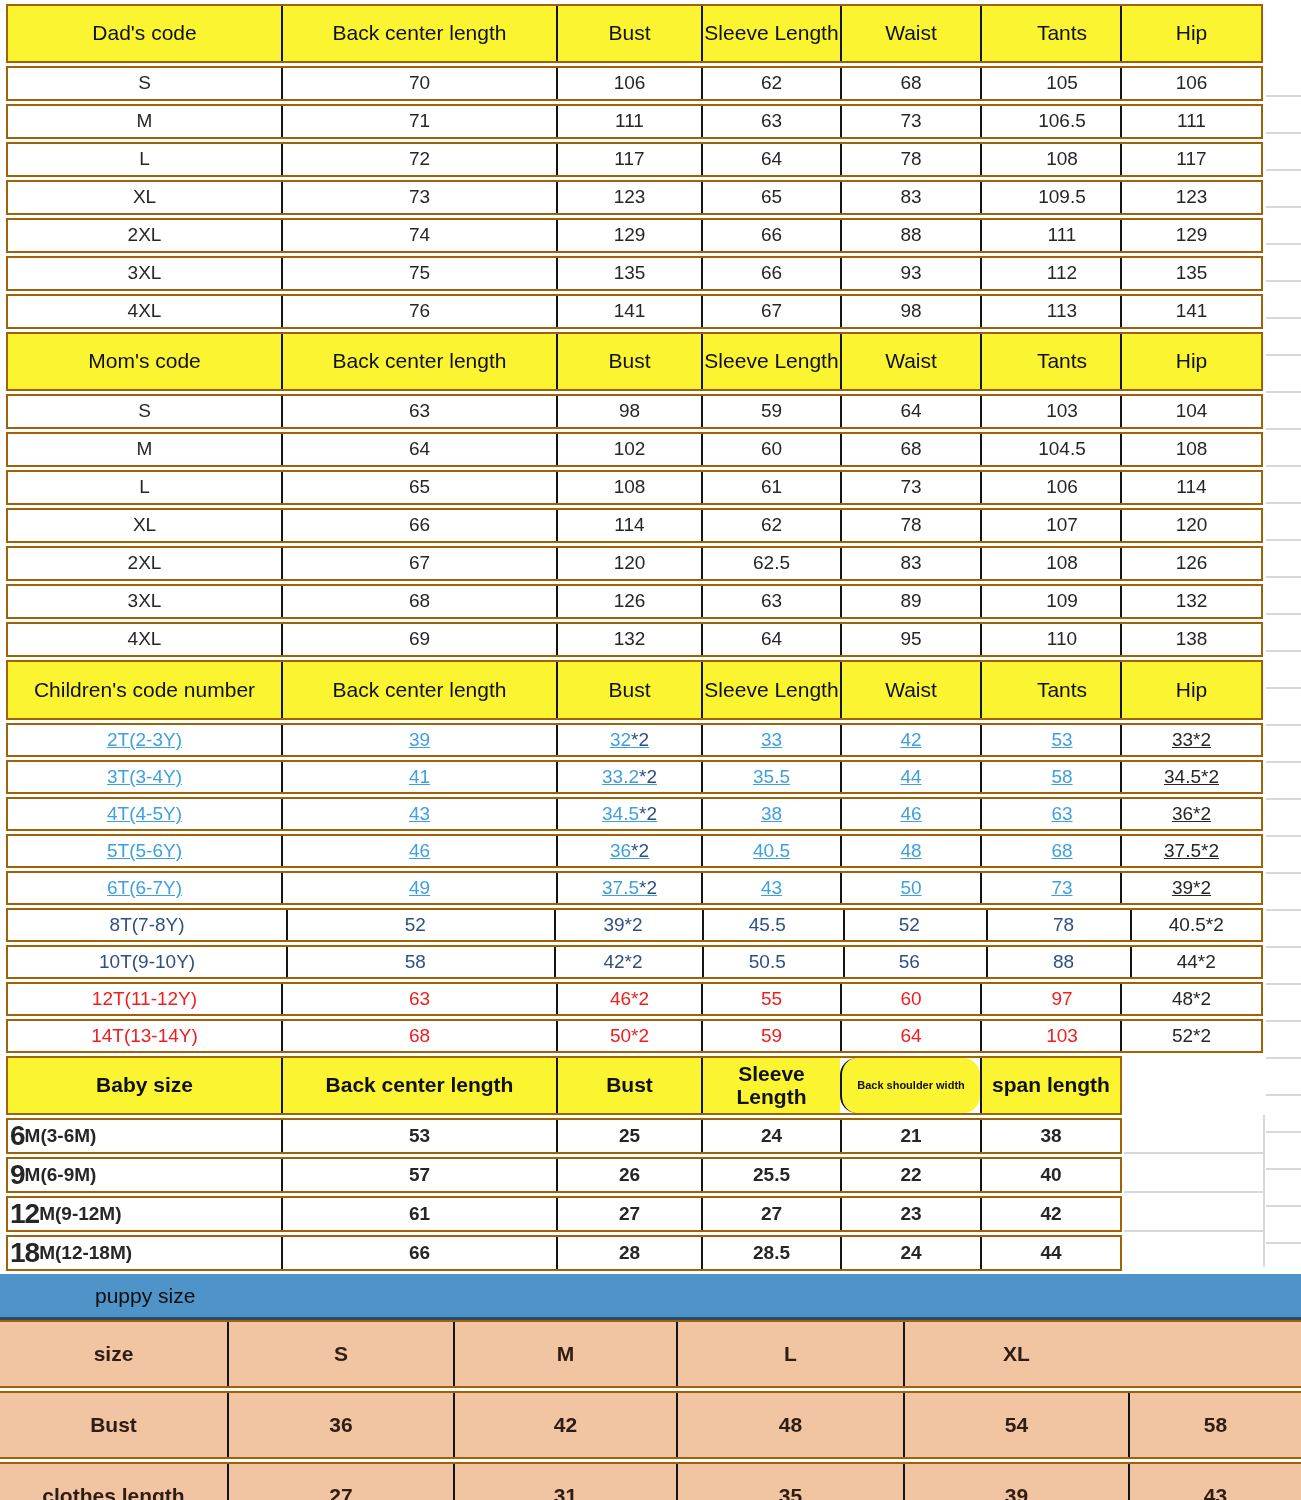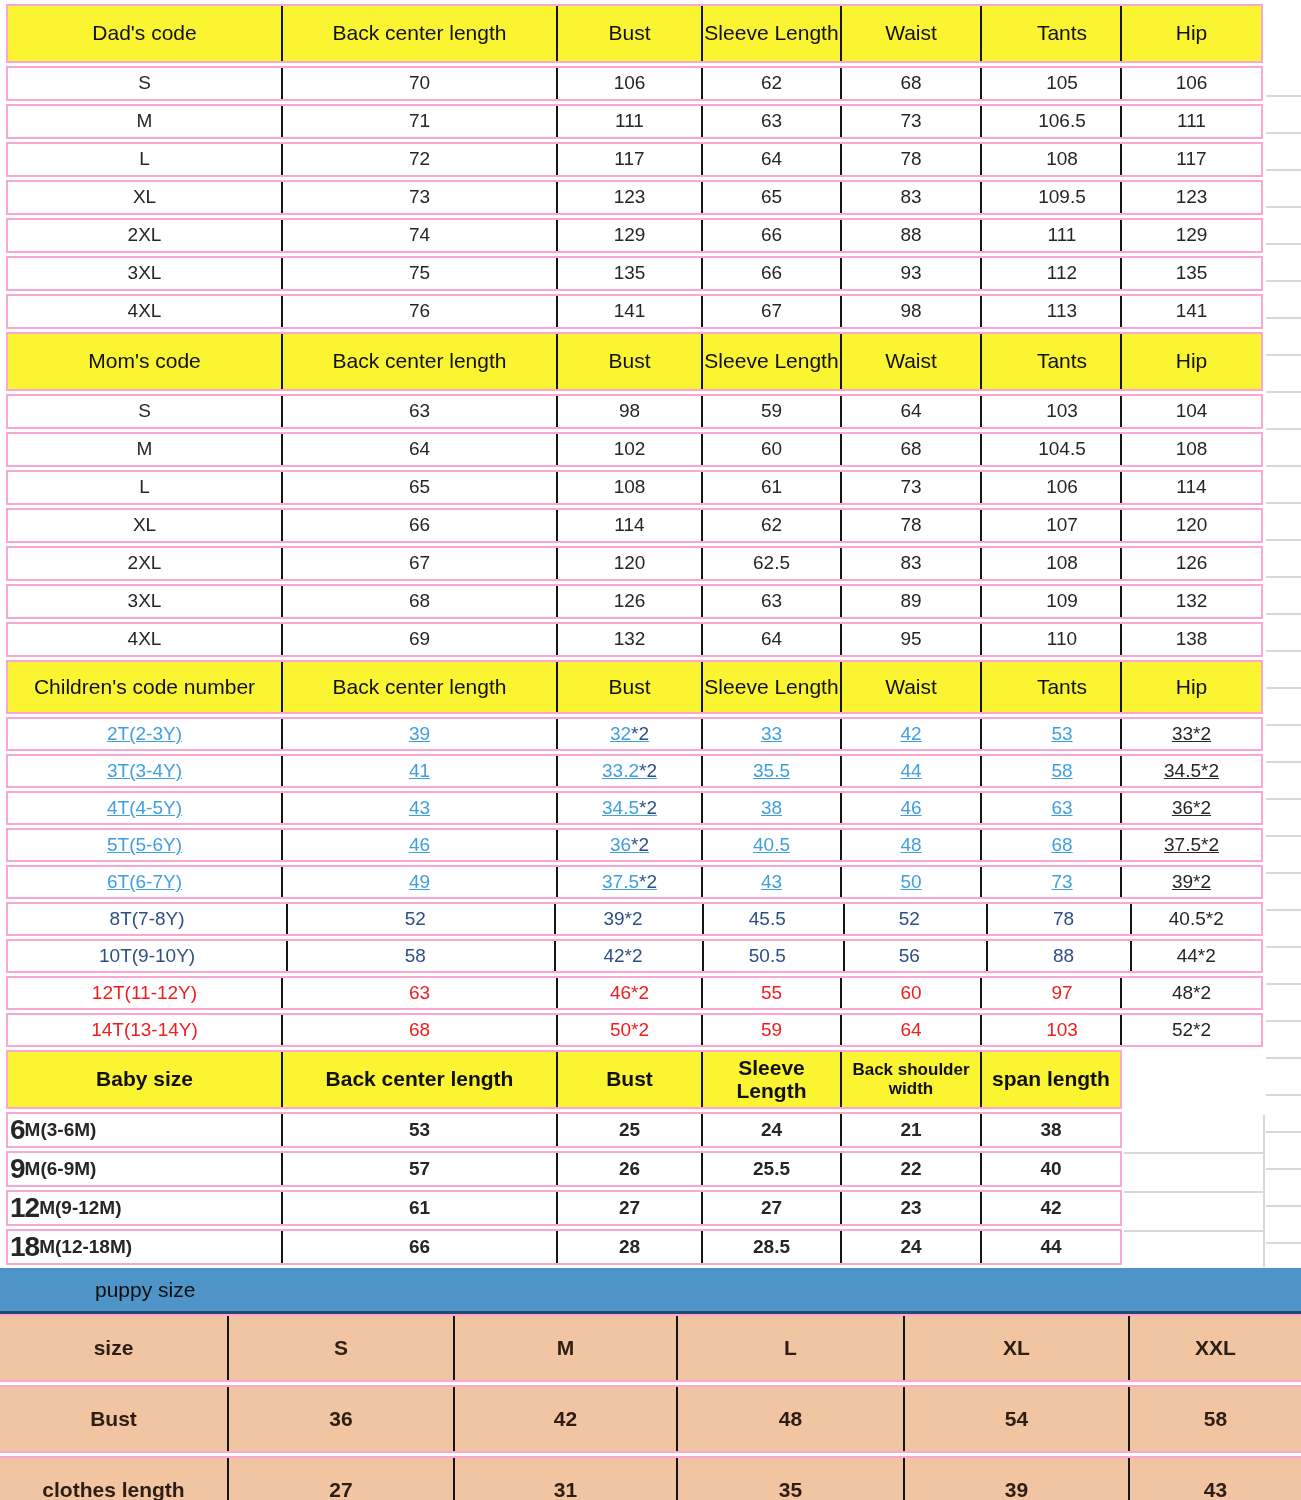--- a/index.html
+++ b/index.html
@@ -1,50 +1,50 @@
 <!DOCTYPE html>
 <html><head>
 <meta charset="utf-8">
 <style>
   html,body{margin:0;padding:0;background:#ffffff;}
   body{font-family:"Liberation Sans","DejaVu Sans",sans-serif;}
   .sheet{position:relative;width:1301px;height:1500px;background:#ffffff;overflow:hidden;}
 
   
   .tbl{position:relative;}
-  .r{display:flex;border:2px solid #f9a8d4;margin:0 0 3px 0;box-sizing:border-box;background:#ffffff;}
+  .r{display:flex;border:2px solid #a16207;margin:0 0 3px 0;box-sizing:border-box;background:#ffffff;}
   .c{display:flex;align-items:center;justify-content:center;box-sizing:border-box;
      border-left:2px solid #151515;font-size:19px;color:#262626;line-height:1.08;text-align:center;
      white-space:normal;overflow:hidden;}
   .c.c0{border-left:none;}
   .hd{height:59px;}
   .hd .c{background:#fbf431;font-size:21px;color:#111111;}
 
   
   .main{margin-left:6px;width:1257px;}
   .main .c0{width:273px;} .main .c1{width:275px;} .main .c2{width:145px;}
   .main .c3{width:139px;} .main .c4{width:140px;} .main .c5{width:140px;padding-left:22px;} .main .c6{width:141px;}
   .t-dads .dr,.t-moms .dr{height:35px;}
-  .t-childrens .hd{height:54px;}
+  .t-childrens .hd{height:60px;}
   .t-childrens .dr{height:34px;}
 
   
   .tone-blue .c{color:#3f9fe0;text-decoration:underline;}
   .tone-navy .c{color:#2e4e86;margin-left:12px;}
   .tone-red  .c{color:#f11c1c;}
   .tone-blue .c .star,.tone-navy .c .star{color:#2e4e86;}
   .tone-red .c .star{color:#f11c1c;}
   .main .tone-blue .c6,.main .tone-navy .c6,.main .tone-red .c6{color:#262626;}
   .main .tone-blue .c6 .star,.main .tone-navy .c6 .star,.main .tone-red .c6 .star{color:#262626;}
 
   
   .t-baby{margin-left:6px;width:1116px;font-weight:bold;}
   .t-baby .c0{width:273px;} .t-baby .c1{width:275px;} .t-baby .c2{width:145px;}
   .t-baby .c3{width:139px;} .t-baby .c4{width:140px;} .t-baby .c5{width:140px;}
-  .t-baby .hd .c4{font-size:17px;}
+  .t-baby .hd .c4{font-size:11px;border-radius:17px;}
   .t-baby .dr{height:36px;}
   .t-baby .dr .c0{justify-content:flex-start;padding-left:2px;font-size:19px;}
   .t-baby .dr .c0 .big{font-size:28px;letter-spacing:-1px;}
 
   
   .banner{height:43px;width:1301px;background:#4e94c9;border-bottom:3px solid #27496d;
           display:flex;align-items:center;padding-left:95px;box-sizing:content-box;
           font-size:21px;color:#0d0d0d;}
   .t-puppy{width:1301px;}
   .t-puppy .r{border-left:none;border-right:none;background:#f2c5a2;height:68px;}
@@ -356,21 +356,20 @@
     <span>puppy size</span>
   </div>
 
   <div class="tbl t-puppy">
       <div class="r dr">
         <div class="c c0">size</div>
         <div class="c c1">S</div>
         <div class="c c2">M</div>
         <div class="c c3">L</div>
         <div class="c c4">XL</div>
-        <div class="c c5">XXL</div>
       </div>
       <div class="r dr">
         <div class="c c0">Bust</div>
         <div class="c c1">36</div>
         <div class="c c2">42</div>
         <div class="c c3">48</div>
         <div class="c c4">54</div>
         <div class="c c5">58</div>
       </div>
       <div class="r dr">

